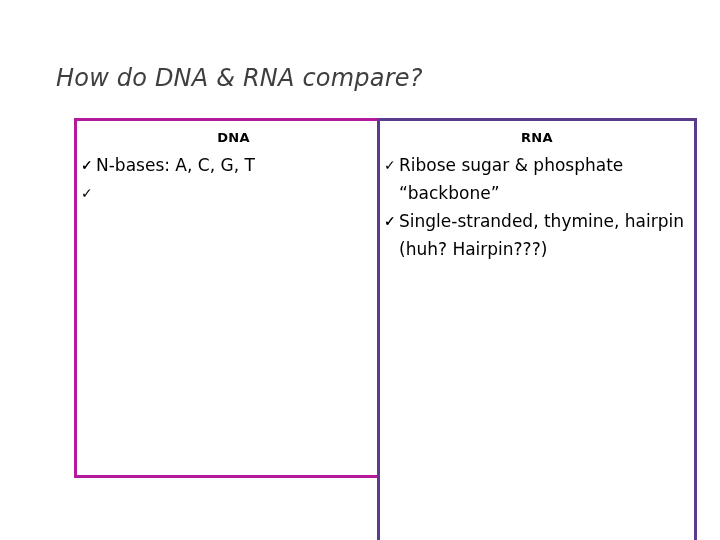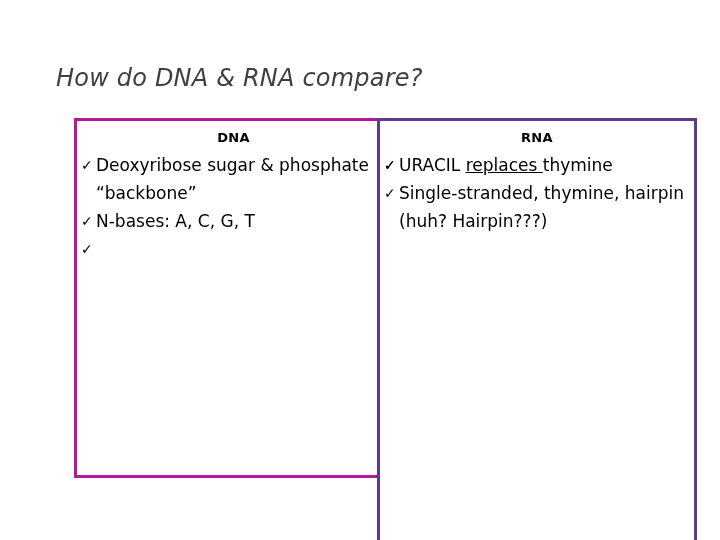--- a/index.html
+++ b/index.html
@@ -117,41 +117,40 @@
 
 <div id="slide" style="background: rgb(255, 255, 255);">
 
   <div id="slide-title" style="color: rgb(63, 63, 63); font-style: italic;">How do DNA &amp; RNA compare?</div>
 
   <div class="compare-box" id="box-dna" style="border-color: rgb(181, 25, 155);">
     <div class="box-header">DNA</div>
     <ul class="bullet-list">
       <li class="bullet-item">
         <span class="bullet-check">✓</span>
-        <span class="bullet-text">Deoxyribose sugar &amp; phosphate “backbone”</span>
       </li>
       <li class="bullet-item">
         <span class="bullet-check">✓</span>
         <span class="bullet-text">N-bases: A, C, G, T</span>
       </li>
       <li class="bullet-item">
         <span class="bullet-check">✓</span>
       </li>
     </ul>
   </div>
 
   <div class="compare-box" id="box-rna" style="border-color: rgb(91, 59, 140);">
     <div class="box-header">RNA</div>
     <ul class="bullet-list">
       <li class="bullet-item">
         <span class="bullet-check">✓</span>
+        <span class="bullet-text">Ribose sugar &amp; phosphate “backbone”</span>
       </li>
       <li class="bullet-item">
         <span class="bullet-check">✓</span>
-        <span class="bullet-text"><span>URACIL </span><span class="underline-span">replaces </span><span>thymine</span></span>
       </li>
       <li class="bullet-item">
         <span class="bullet-check">✓</span>
         <span class="bullet-text">Single-stranded, thymine, hairpin (huh? Hairpin???)</span>
       </li>
     </ul>
   </div>
 
 </div>
 

